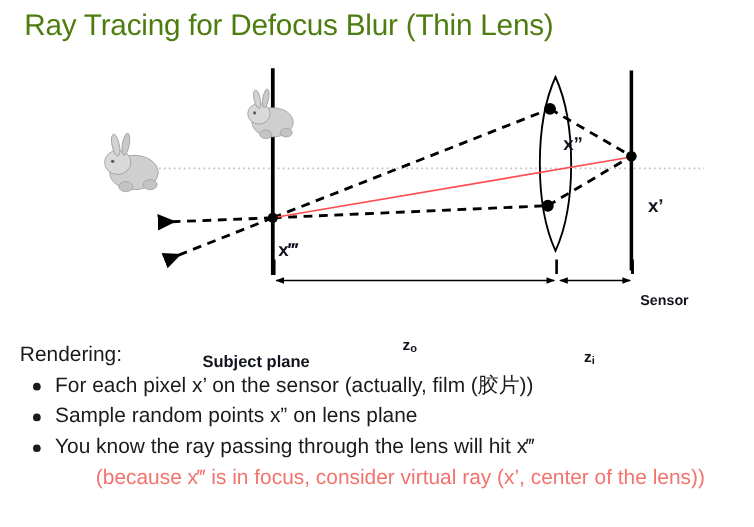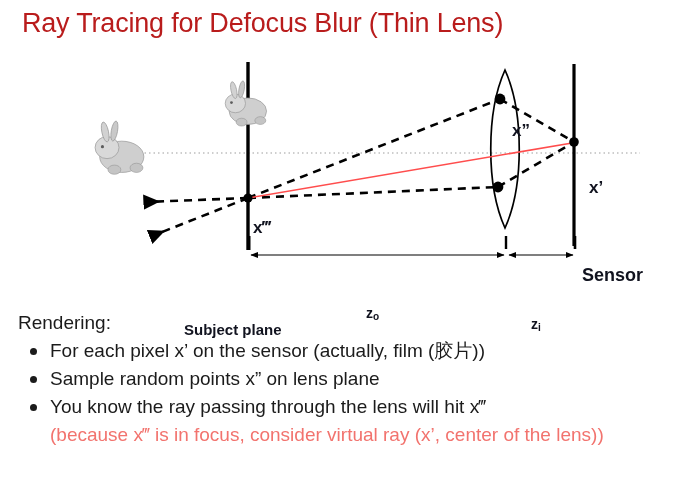--- a/index.html
+++ b/index.html
@@ -23,21 +23,21 @@
     background: #ffffff;
   }
   
   #slide-title {
     position: absolute;
     left: 22px;
     top: 8px;
     font-size: 27px;
     font-weight: 400;
     letter-spacing: -0.2px;
-    color: #b91c1c;
+    color: #4d7c0f;
     white-space: nowrap;
   }
   
   #diagram {
     position: absolute;
     left: 0;
     top: 50px;
     width: 685px;
     height: 240px;
   }
@@ -46,21 +46,21 @@
   }
   .diag-label {
     position: absolute;
     font-weight: bold;
     color: #11131f;
     white-space: nowrap;
   }
   #label-x3 { left: 253px; top: 168px; font-size: 17px; }
   #label-x2 { left: 512px; top: 71px;  font-size: 17px; }
   #label-x1 { left: 589px; top: 128px; font-size: 17px; }
-  #label-sensor { left: 582px; top: 215px; font-size: 18px; }
+  #label-sensor { left: 582px; top: 215px; font-size: 13px; }
   #label-subject-plane { left: 184px; top: 271px; font-size: 15px; }
   #label-zo { left: 366px; top: 255px; font-size: 14px; }
   #label-zi { left: 531px; top: 266px; font-size: 14px; }
   .sub {
     font-size: 0.72em;
     vertical-align: -0.22em;
   }
   
   #body-text {
     position: absolute;
@@ -94,20 +94,21 @@
     width: 7px;
     height: 7px;
     border-radius: 50%;
     background: #1b1b1b;
   }
   .sub-note {
     display: block;
     color: #f2736e;
     font-size: 19px;
     line-height: 28px;
+    text-align: center;
   }
 </style>
 </head>
 <body>
 
 <div id="slide">
 
   <div id="slide-title">Ray Tracing for Defocus Blur (Thin Lens)</div>
 
   <div id="diagram">

